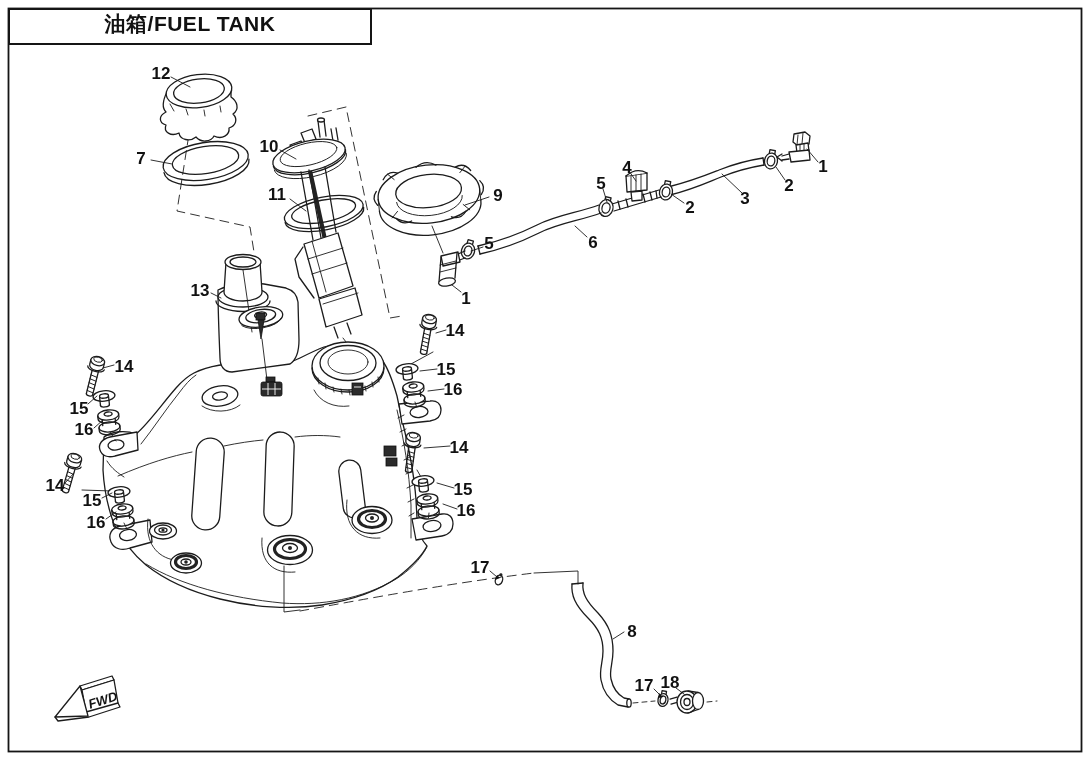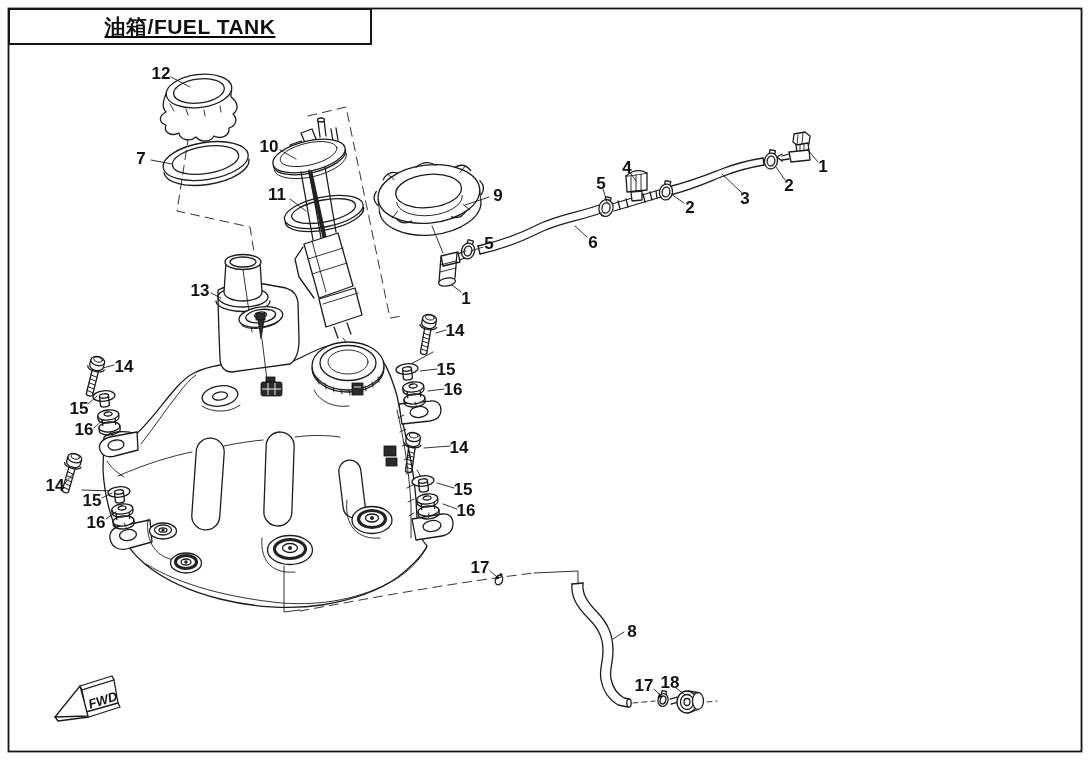--- a/index.html
+++ b/index.html
@@ -3,21 +3,21 @@
 <meta charset="utf-8">
 <style>
   html,body { margin:0; padding:0; background:#fff; }
   .stage {
     position:relative; width:1090px; height:760px; background:#fff;
     font-family:"Liberation Sans", sans-serif; overflow:hidden;
   }
   .title-box {
     position:absolute; left:8px; top:8px; width:364px; height:37px;
     border:2px solid #151515; background:#fff; box-sizing:border-box;
-    display:flex; align-items:center; justify-content:center; z-index:3;text-decoration:underline;
+    display:flex; align-items:flex-start; justify-content:center; z-index:3;
   }
   .title-text {
     font-weight:bold; font-size:21px; color:#111; letter-spacing:0.5px;
     white-space:nowrap;
   }
   svg.diagram { position:absolute; left:0; top:0; z-index:1; }
   
   .ln  { fill:none; stroke:#1c1c1c; stroke-width:1.3; stroke-linecap:round; stroke-linejoin:round; }
   .fw  { fill:#ffffff; stroke:#1c1c1c; stroke-width:1.3; stroke-linecap:round; stroke-linejoin:round; }
   .thin{ fill:none; stroke:#1c1c1c; stroke-width:0.9; stroke-linecap:round; stroke-linejoin:round; }

